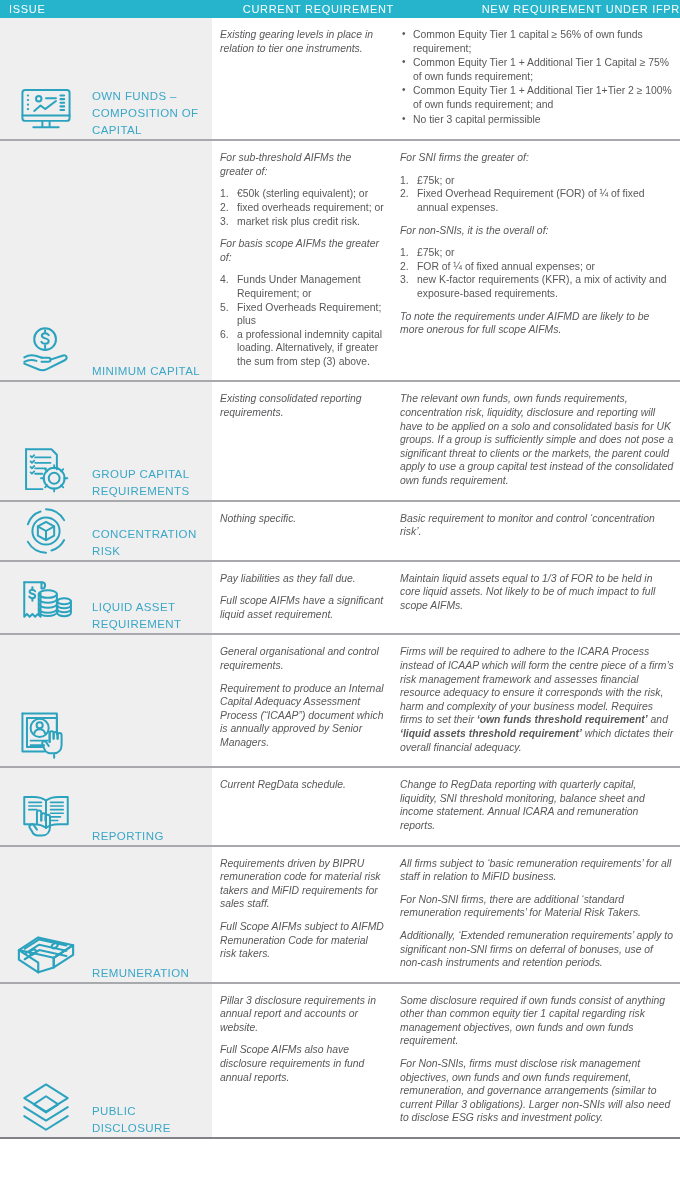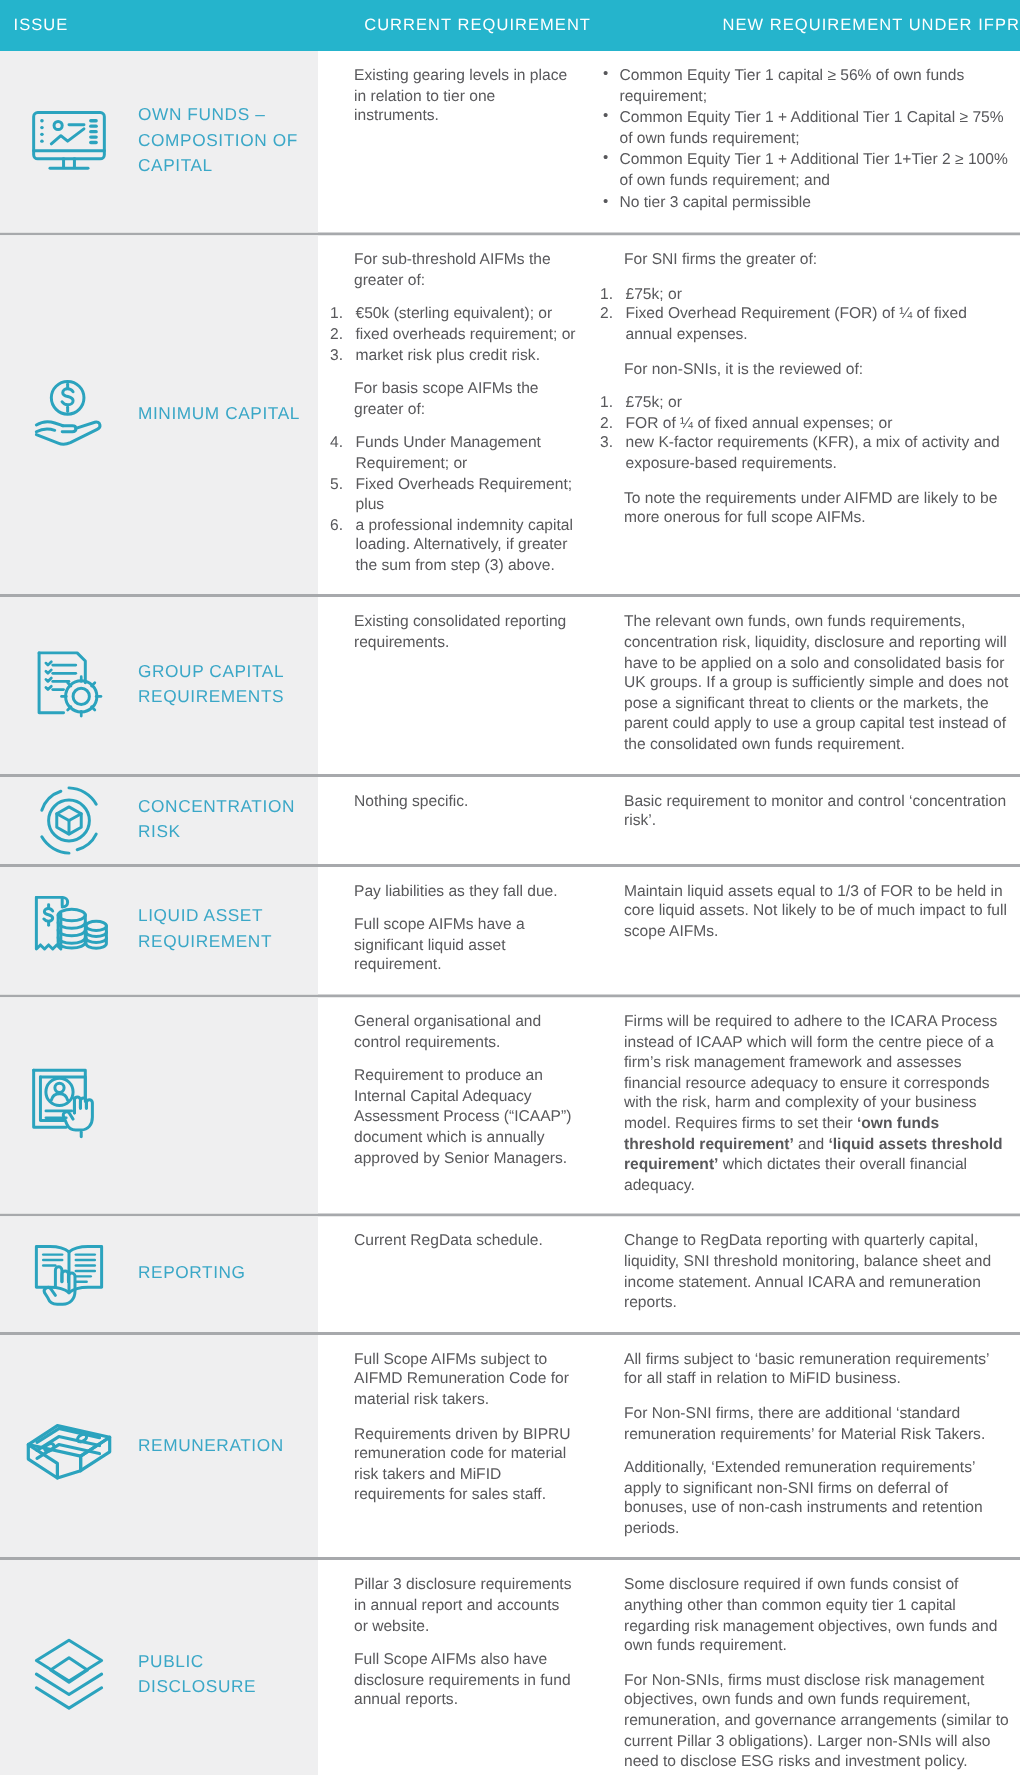--- a/index.html
+++ b/index.html
@@ -11,21 +11,21 @@
     width: 680px;
     font-family: "Liberation Sans", sans-serif;
     color: #58585b;
   }
   .sheet { width: 680px; position: relative; background: #fff; }
 
   
   .header {
     display: flex;
     background: #25b4cc;
-    height: 34px;
+    height: 18px;
     align-items: center;
   }
   .header .hcell {
     color: #ffffff;
     font-size: 11px;
     letter-spacing: 0.7px;
     font-weight: 400;
   }
   .h-issue    { width: 212px; padding-left: 9px; }
   .h-current  { width: 182px; text-align: right; }
@@ -37,21 +37,21 @@
     align-items: stretch;
     border-bottom: 2px solid #a7a9ac;
     background: #ffffff;
   }
   .row:last-child { border-bottom: 2px solid #808285; }
 
   .col-issue {
     width: 212px;
     background: #efeff0;
     display: flex;
-    align-items: center;
+    align-items: flex-end;
     flex: 0 0 212px;
   }
   .icon-wrap {
     width: 92px;
     flex: 0 0 92px;
     display: flex;
     align-items: center;
     justify-content: center;
   }
   .icon-wrap svg { display: block; }
@@ -72,21 +72,21 @@
     color: #58585b;
   }
   .col-new {
     flex: 1 1 auto;
     padding: 10px 6px 12px 6px;
     font-size: 10.4px;
     line-height: 13.6px;
     color: #58585b;
   }
 
-  p.tx { margin: 0 0 9px 16px; }
+  p.tx { margin: 0 0 9px 0; font-style: italic; }
   p.tx:last-child { margin-bottom: 0; }
 
   ul.bullets { margin: 0 0 9px 0; padding: 0; list-style: none; }
   ul.bullets:last-child { margin-bottom: 0; }
   ul.bullets li {
     position: relative;
     padding-left: 13px;
     margin-bottom: 1px;
   }
   ul.bullets li:before {
@@ -191,21 +191,21 @@
             <li><span class="n">5.</span>Fixed Overheads Requirement; plus</li>
             <li><span class="n">6.</span>a professional indemnity capital loading. Alternatively, if greater the sum from step (3) above.</li>
           </ol>
         </div>
         <div class="col-new">
           <p class="tx">For SNI firms the greater of:</p>
           <ol class="nums">
             <li><span class="n">1.</span>£75k; or</li>
             <li><span class="n">2.</span>Fixed Overhead Requirement (FOR) of ¼ of fixed annual expenses.</li>
           </ol>
-          <p class="tx">For non-SNIs, it is the reviewed of:</p>
+          <p class="tx">For non-SNIs, it is the overall of:</p>
           <ol class="nums">
             <li><span class="n">1.</span>£75k; or</li>
             <li><span class="n">2.</span>FOR of ¼ of fixed annual expenses; or</li>
             <li><span class="n">3.</span>new K-factor requirements (KFR), a mix of activity and exposure-based requirements.</li>
           </ol>
           <p class="tx">To note the requirements under AIFMD are likely to be more onerous for full scope AIFMs.</p>
         </div>
       </div>
       <div class="row">
         <div class="col-issue">
@@ -374,22 +374,22 @@
               <path d="M10 29.5l15-9.5 28 6.2"></path>
               <path d="M10 35l15-9.5 28 6.2"></path>
               <path d="M10 40.5l15-9.5 28 6.2"></path>
               <ellipse cx="18.5" cy="33" rx="3.4" ry="2.2" transform="rotate(-32 18.5 33)"></ellipse>
               <ellipse cx="41" cy="26.5" rx="3.4" ry="2.2" transform="rotate(-32 41 26.5)"></ellipse>
             </svg>
           </div>
           <div class="issue-label">REMUNERATION</div>
         </div>
         <div class="col-current">
+          <p class="tx">Requirements driven by BIPRU remuneration code for material risk takers and MiFID requirements for sales staff.</p>
           <p class="tx">Full Scope AIFMs subject to AIFMD Remuneration Code for material risk takers.</p>
-          <p class="tx">Requirements driven by BIPRU remuneration code for material risk takers and MiFID requirements for sales staff.</p>
         </div>
         <div class="col-new">
           <p class="tx">All firms subject to ‘basic remuneration requirements’ for all staff in relation to MiFID business.</p>
           <p class="tx">For Non-SNI firms, there are additional ‘standard remuneration requirements’ for Material Risk Takers.</p>
           <p class="tx">Additionally, ‘Extended remuneration requirements’ apply to significant non-SNI firms on deferral of bonuses, use of non-cash instruments and retention periods.</p>
         </div>
       </div>
       <div class="row">
         <div class="col-issue">
           <div class="icon-wrap">

